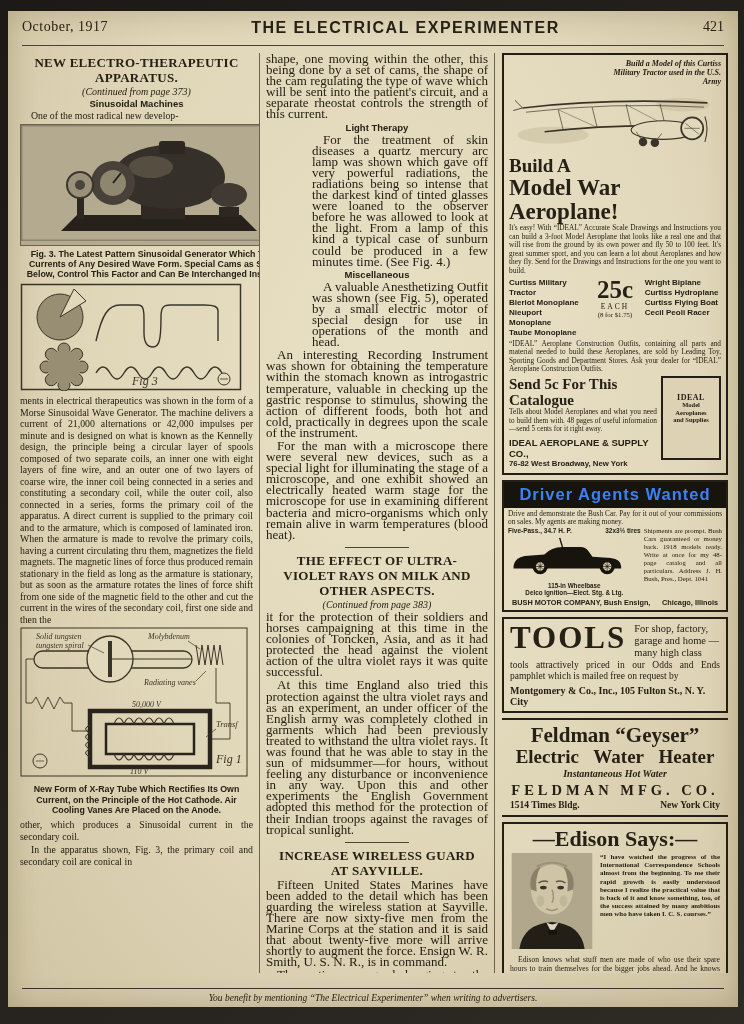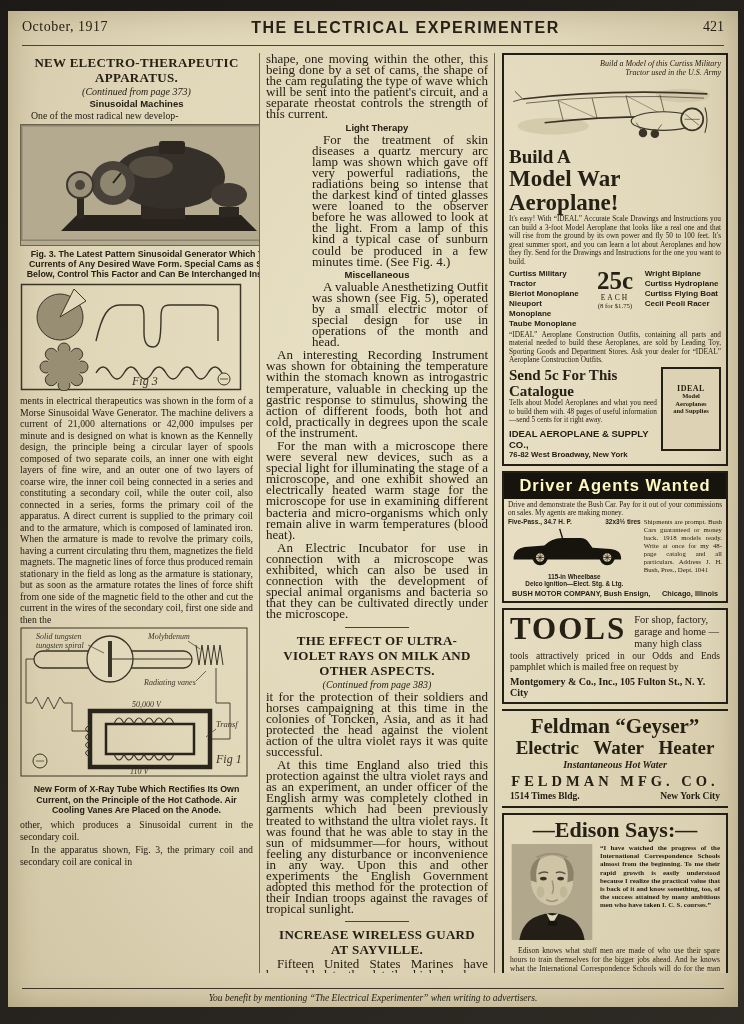--- a/index.html
+++ b/index.html
@@ -33,41 +33,41 @@
   .photo{position:relative;z-index:2;background:#b3aa90;border:1px solid #6b6250;}
   .shortrule{width:64px;border-top:1px solid #4a4232;margin:7px auto 5px;}
   
   .ftr{position:absolute;left:14px;right:14px;bottom:4px;border-top:1.5px solid #3c3428;text-align:center;
        font-style:italic;font-size:9.5px;padding-top:4px;}
   
   .ad{border:2px solid #241f16;margin-bottom:5px;background:rgba(255,250,230,.12);}
   .smallprint{font-size:7.3px;line-height:8.6px;text-align:justify;}
   
   .aero{padding:4px 5px 5px;}
-  .aero .topcap{font-style:italic;font-weight:normal;font-size:8px;line-height:9px;text-align:right;margin-left:90px;}
+  .aero .topcap{font-style:italic;font-weight:bold;font-size:8px;line-height:9px;text-align:right;margin-left:90px;}
   .aero h1{margin:0;font-size:19px;line-height:20px;font-weight:bold;}
   .aero h1.big{font-size:23px;line-height:24px;}
   .aero .models{display:flex;margin:2px 0;align-items:flex-start;}
   .aero .mcol{font-family:"Liberation Sans",sans-serif;font-weight:bold;font-size:8px;line-height:10px;width:36%;}
   .aero .price{width:28%;text-align:center;}
   .aero .price .p1{font-size:25px;font-weight:bold;line-height:24px;}
   .aero .price .p2{font-size:7.5px;letter-spacing:2px;}
   .aero .price .p3{font-size:6.8px;}
   .aero .catrow{display:flex;margin-top:2px;}
   .aero .catleft{flex:1;padding-right:4px;}
   .aero .cathead{font-size:15px;font-weight:bold;line-height:16px;}
   .aero .company{font-family:"Liberation Sans",sans-serif;font-weight:bold;font-size:9.5px;margin-top:3px;}
   .aero .addr{font-family:"Liberation Sans",sans-serif;font-weight:bold;font-size:7.8px;}
   .booklet{width:54px;height:76px;border:2px solid #241f16;background:#ddd3b4;text-align:center;padding:2px 1px;}
   .booklet span{display:block;font-weight:bold;}
   .booklet span:nth-child(1){font-size:8px;letter-spacing:.5px;margin-top:14px;}
   .booklet span{font-size:6.5px;line-height:7.5px;}
   
   .driver{padding:0 0 3px;}
-  .driver .band{background:#17130d;color:#fef9c3;font-family:"Liberation Sans",sans-serif;font-weight:bold;
+  .driver .band{background:#17130d;color:#3b82f6;font-family:"Liberation Sans",sans-serif;font-weight:bold;
     font-size:16.5px;text-align:center;letter-spacing:1px;padding:3px 0 4px;}
   .driver .inner{padding:2px 4px 0;}
   .driver .row{display:flex;}
   .driver .carblock{width:62%;}
   .driver .carlabels{display:flex;justify-content:space-between;font-family:"Liberation Sans",sans-serif;
      font-weight:bold;font-size:6.5px;}
   .driver .sub{font-family:"Liberation Sans",sans-serif;font-weight:bold;font-size:6.3px;text-align:center;line-height:7.5px;}
   .driver .fine{flex:1;font-size:6.8px;line-height:8px;text-align:justify;padding-left:3px;}
   .driver .bottom{display:flex;justify-content:space-between;font-family:"Liberation Sans",sans-serif;font-weight:bold;font-size:7.3px;padding:1px 4px 0;}
   
@@ -196,21 +196,20 @@
     </div>
 
     <div class="col col-mid">
       <p class="bodytext">shape, one moving within the other, this being done by a set of cams, the shape of the cam regulating the type of wave which will be sent into the patient's circuit, and a separate rheostat controls the strength of this current.</p>
       <div class="subhead indent">Light Therapy</div>
       <p class="bodytext ind indent">For the treatment of skin diseases a quartz mercury arc lamp was shown which gave off very powerful radiations, the radiations being so intense that the darkest kind of tinted glasses were loaned to the observer before he was allowed to look at the light.  From a lamp of this kind a typical case of sunburn could be produced in a few minutes time.  (See Fig. 4.)</p>
       <div class="subhead indent">Miscellaneous</div>
       <p class="bodytext ind indent">A valuable Anesthetizing Outfit was shown (see Fig. 5), operated by a small electric motor of special design for use in operations of the month and head.</p>
       <p class="bodytext ind">An interesting Recording Instrument was shown for obtaining the temperature within the stomach known as introgastric temperature, valuable in checking up the gastric response to stimulus, showing the action of different foods, both hot and cold, practically in degrees upon the scale of the instrument.</p>
       <p class="bodytext ind">For the man with a microscope there were several new devices, such as a special light for illuminating the stage of a microscope, and one exhibit showed an electrically heated warm stage for the microscope for use in examining different bacteria and micro-organisms which only remain alive in warm temperatures (blood heat).</p>
-      <p class="bodytext ind">An Electric Incubator for use in connection with a microscope was exhibited, which can also be used in connection with the development of special animal organisms and bacteria so that they can be cultivated directly under the microscope.</p>
 
       <div class="shortrule"></div>
       <h2 class="art">THE EFFECT OF ULTRA-VIOLET RAYS ON MILK AND OTHER ASPECTS.</h2>
       <div class="contd">(Continued from page 383)</div>
       <p class="bodytext">it for the protection of their soldiers and horses campaigning at this time in the colonies of Toncken, Asia, and as it had protected the head against the violent action of the ultra violet rays it was quite successful.</p>
       <p class="bodytext ind">At this time England also tried this protection against the ultra violet rays and as an experiment, an under officer of the English army was completely clothed in garments which had been previously treated to withstand the ultra violet rays.  It was found that he was able to stay in the sun of midsummer—for hours, without feeling any disturbance or inconvenience in any way.  Upon this and other experiments the English Government adopted this method for the protection of their Indian troops against the ravages of tropical sunlight.</p>
 
       <div class="shortrule"></div>
       <h2 class="art">INCREASE WIRELESS GUARD AT SAYVILLE.</h2>
       <p class="bodytext ind">Fifteen United States Marines have been added to the detail which has been guarding the wireless station at Sayville.  There are now sixty-five men from the Marine Corps at the station and it is said that about twenty-five more will arrive shortly to augment the force.  Ensign W. R. Smith, U. S. N. R., is in command.</p>

